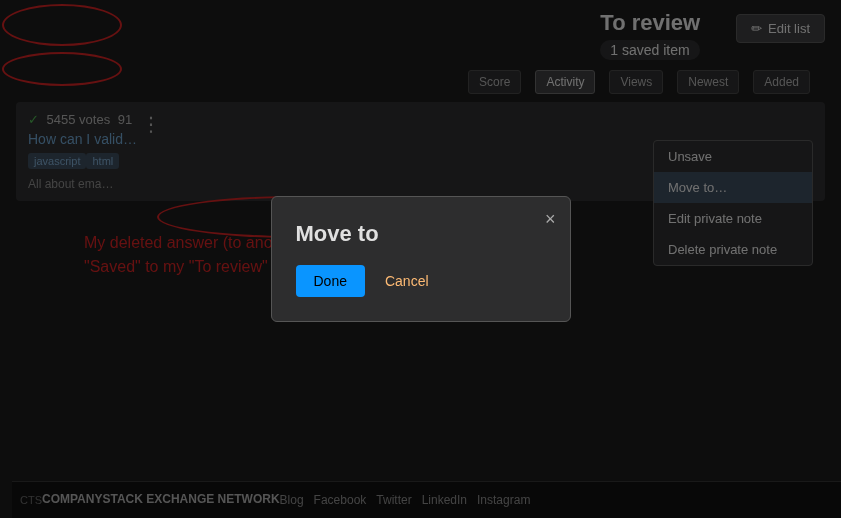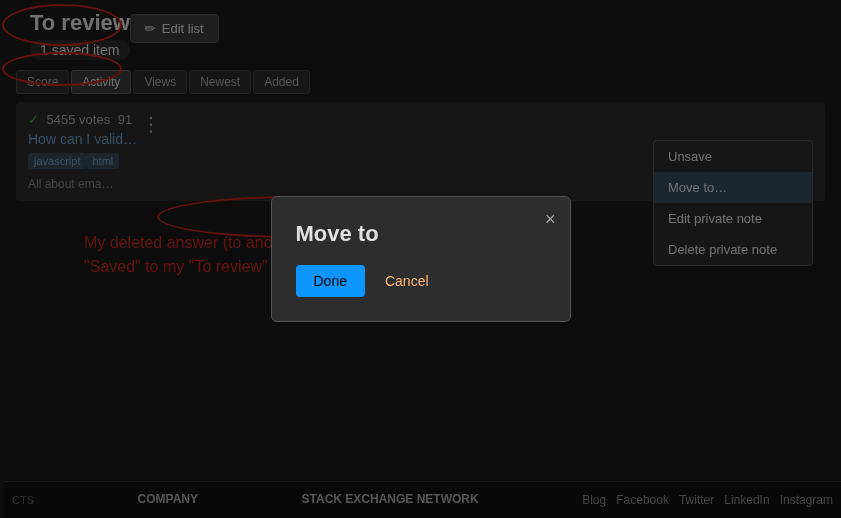--- a/index.html
+++ b/index.html
@@ -9,23 +9,24 @@
       background: #1a1a1b;
       font-family: Arial, sans-serif;
       color: #e0e0e0;
       overflow: hidden;
       position: relative;
     }
 
     
     .top-bar {
       display: flex;
-      justify-content: flex-start;
+      justify-content: flex-end;
       align-items: flex-start;
       padding: 10px 16px 6px 30px;
+      gap: 36px;
     }
     .title-section { display: flex; flex-direction: column; gap: 4px; }
     .page-title {
       font-size: 22px;
       font-weight: bold;
       color: #e0e0e0;
     }
     .saved-count {
       font-size: 14px;
       color: #e0e0e0;
@@ -44,22 +45,23 @@
       font-size: 13px;
       display: flex;
       align-items: center;
       gap: 6px;
       margin-top: 4px;
     }
 
     
     .sort-tabs {
       display: flex;
+      justify-content: flex-end;
       padding: 4px 31px 8px 16px;
-      gap: 2px;
+      gap: 14px;
     }
     .sort-tab {
       background: #2d2d2e;
       border: 1px solid #444;
       color: #aaa;
       padding: 4px 10px;
       font-size: 12px;
       cursor: pointer;
       border-radius: 3px;
     }
@@ -221,28 +223,27 @@
       position: absolute;
       border: 2px solid #cc2222;
       border-radius: 50%;
       pointer-events: none;
     }
 
     
     .footer {
       position: absolute;
       bottom: 0;
-      left: 4px;
+      left: 12px;
       right: 0;
       background: #111;
       border-top: 1px solid #333;
       padding: 10px 8px;
       display: flex;
       align-items: center;
-      justify-content: space-between;
     }
     .footer-section { display: flex; flex-direction: column; }
     .footer-heading {
       font-size: 12px;
       font-weight: bold;
       color: #aaa;
       margin-bottom: 2px;
     }
     .footer-links { display: flex; gap: 10px; }
     .footer-link {

